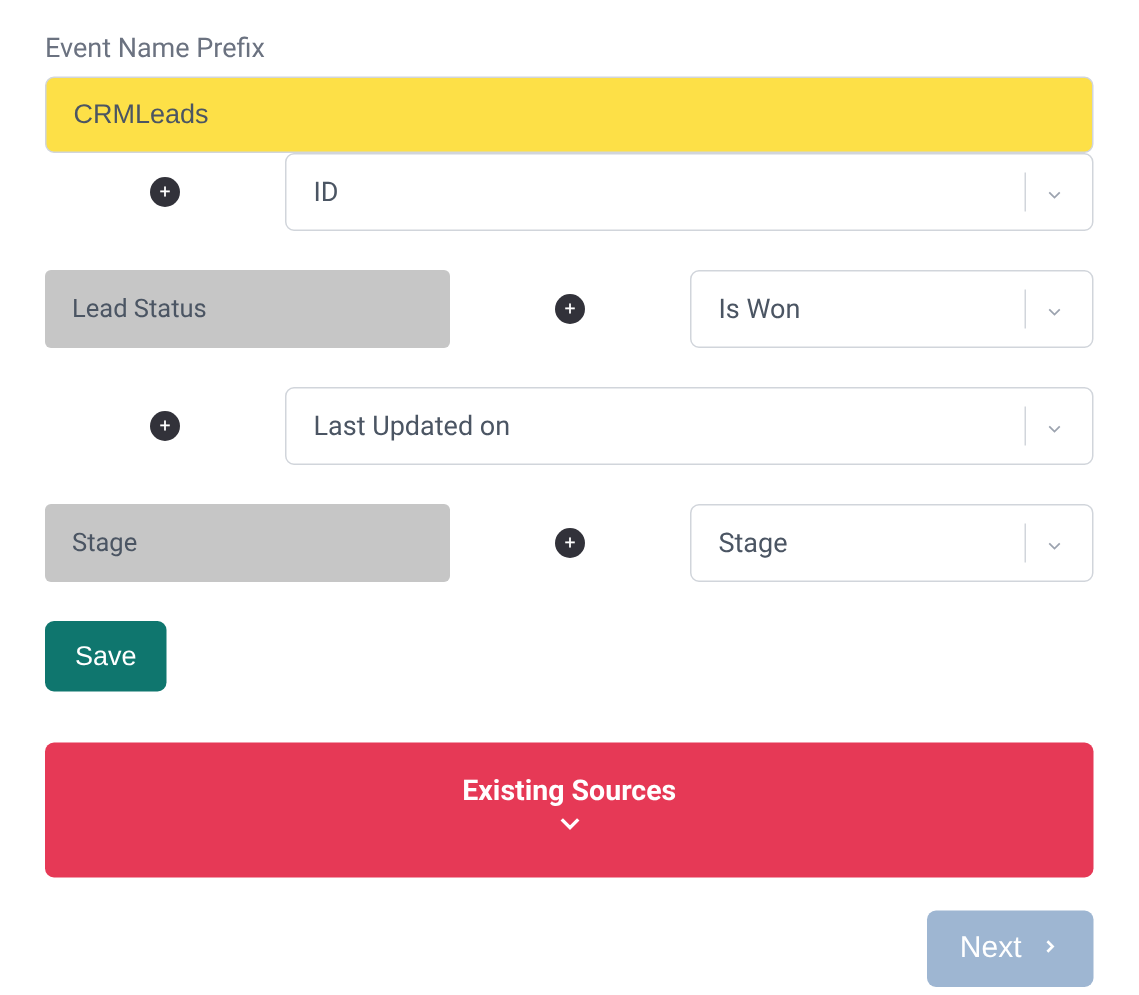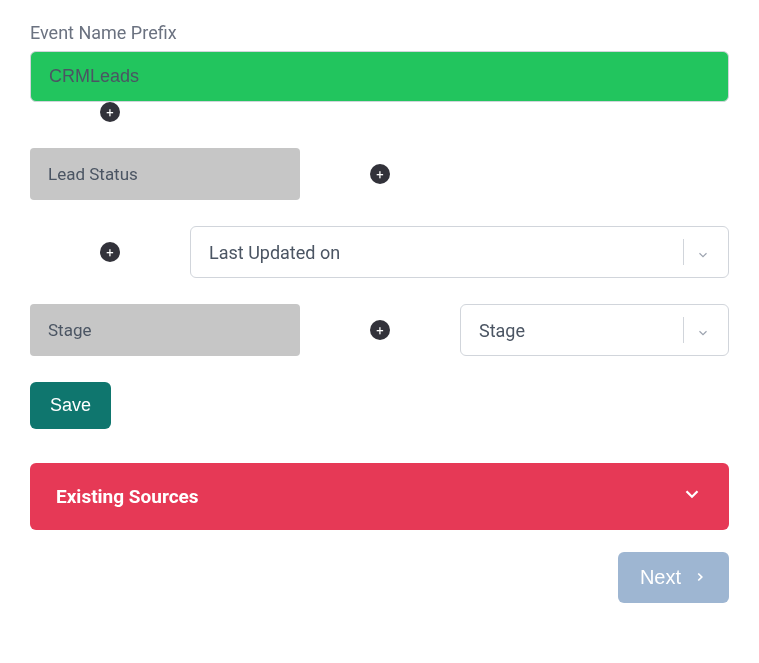--- a/index.html
+++ b/index.html
@@ -21,21 +21,21 @@
       font-size: 18px;
       color: #6b7280;
       margin-bottom: 8px;
       font-weight: 400;
     }
     .text-input {
       width: 100%;
       padding: 14px 18px;
       font-size: 18px;
       color: #4b5563;
-      background: #22c55e;
+      background: #fde047;
       border: 1px solid #d1d5db;
       border-radius: 6px;
       outline: none;
     }
     .mapping-row {
       display: flex;
       align-items: center;
       margin-bottom: 26px;
       gap: 0;
     }
@@ -113,20 +113,21 @@
       background: #e63956;
       color: #fff;
       padding: 20px 26px;
       border-radius: 6px;
       display: flex;
       align-items: center;
       justify-content: space-between;
       font-size: 19px;
       font-weight: 700;
       cursor: pointer;
+      flex-direction: column;
     }
     .accordion-chevron svg {
       stroke: #fff;
       stroke-width: 2.5;
       fill: none;
       width: 22px;
       height: 22px;
     }
     .footer-actions {
       display: flex;
@@ -161,26 +162,44 @@
 
 <div class="form-group">
   <label class="form-label">Event Name Prefix</label>
   <input type="text" class="text-input" value="CRMLeads" style="">
 </div>
 
 <div class="mapping-row">
   <div class="plus-icon-wrap">
     <span class="plus-icon">+</span>
   </div>
+  <div class="select-box">
+    <span class="select-value">ID</span>
+    <span class="select-divider"></span>
+    <span class="chevron-down">
+      <svg viewBox="0 0 24 24">
+          <polyline points="6 9 12 15 18 9"></polyline>
+        </svg>
+    </span>
+  </div>
 </div>
 
 <div class="mapping-row">
   <div class="field-label-box">Lead Status</div>
   <div class="plus-icon-wrap">
     <span class="plus-icon">+</span>
+  </div>
+  <div class="select-box">
+    <span class="select-value">Is Won</span>
+    <span class="select-divider"></span>
+    <span class="chevron-down">
+      <svg viewBox="0 0 24 24">
+          <polyline points="6 9 12 15 18 9"></polyline>
+        </svg>
+    </span>
   </div>
 </div>
 
 <div class="mapping-row">
   <div class="plus-icon-wrap">
     <span class="plus-icon">+</span>
   </div>
   <div class="select-box">
     <span class="select-value">Last Updated on</span>
     <span class="select-divider"></span>

